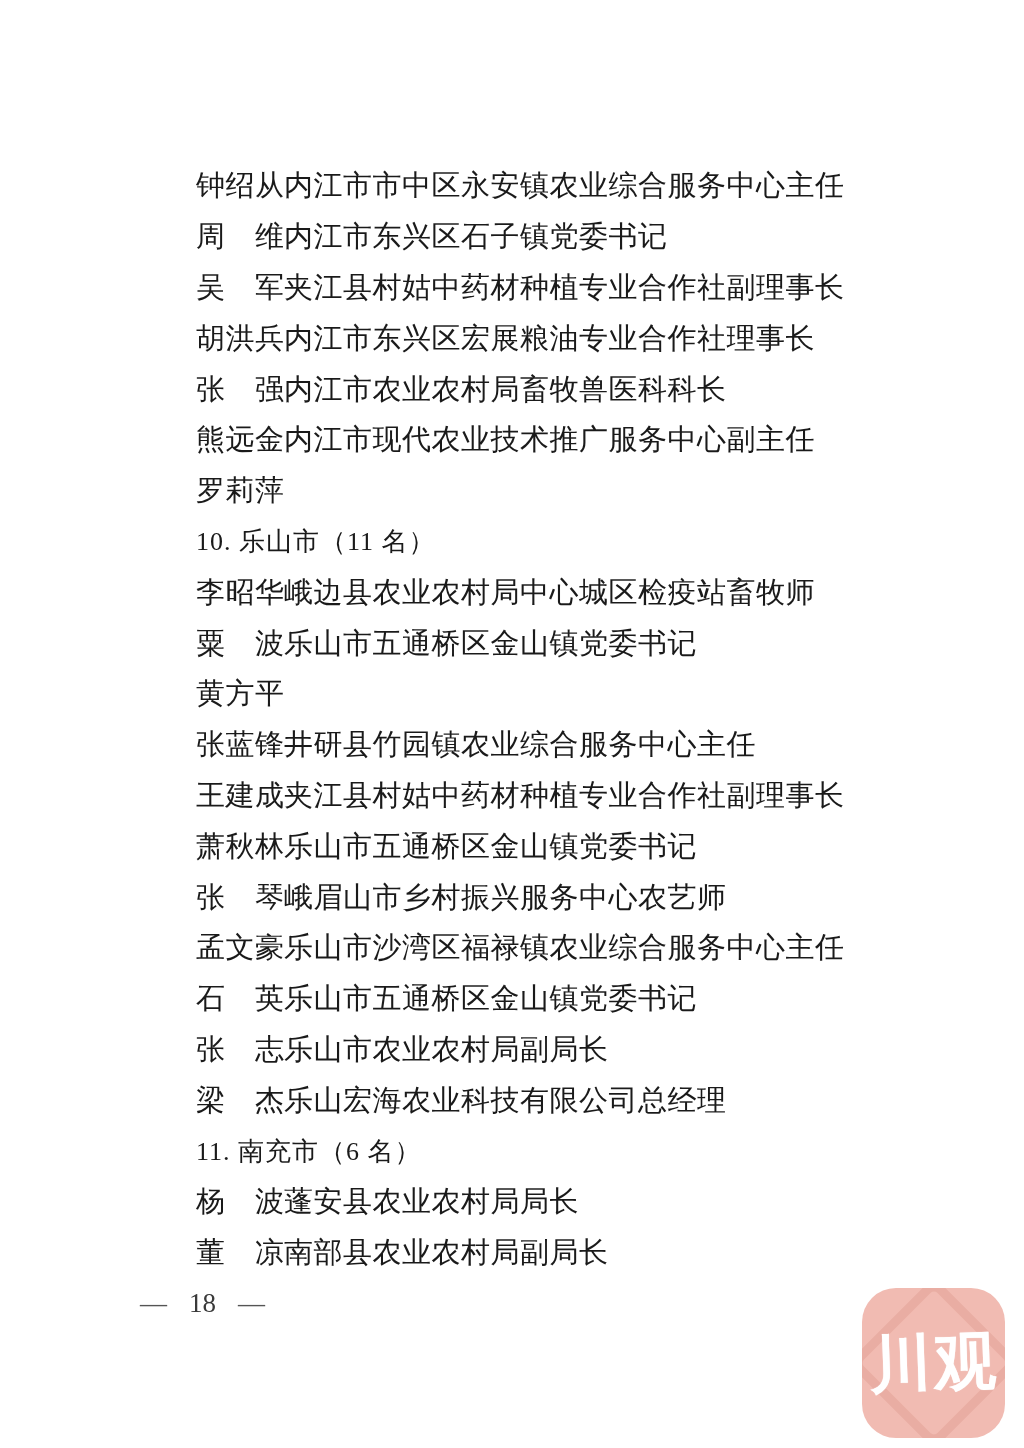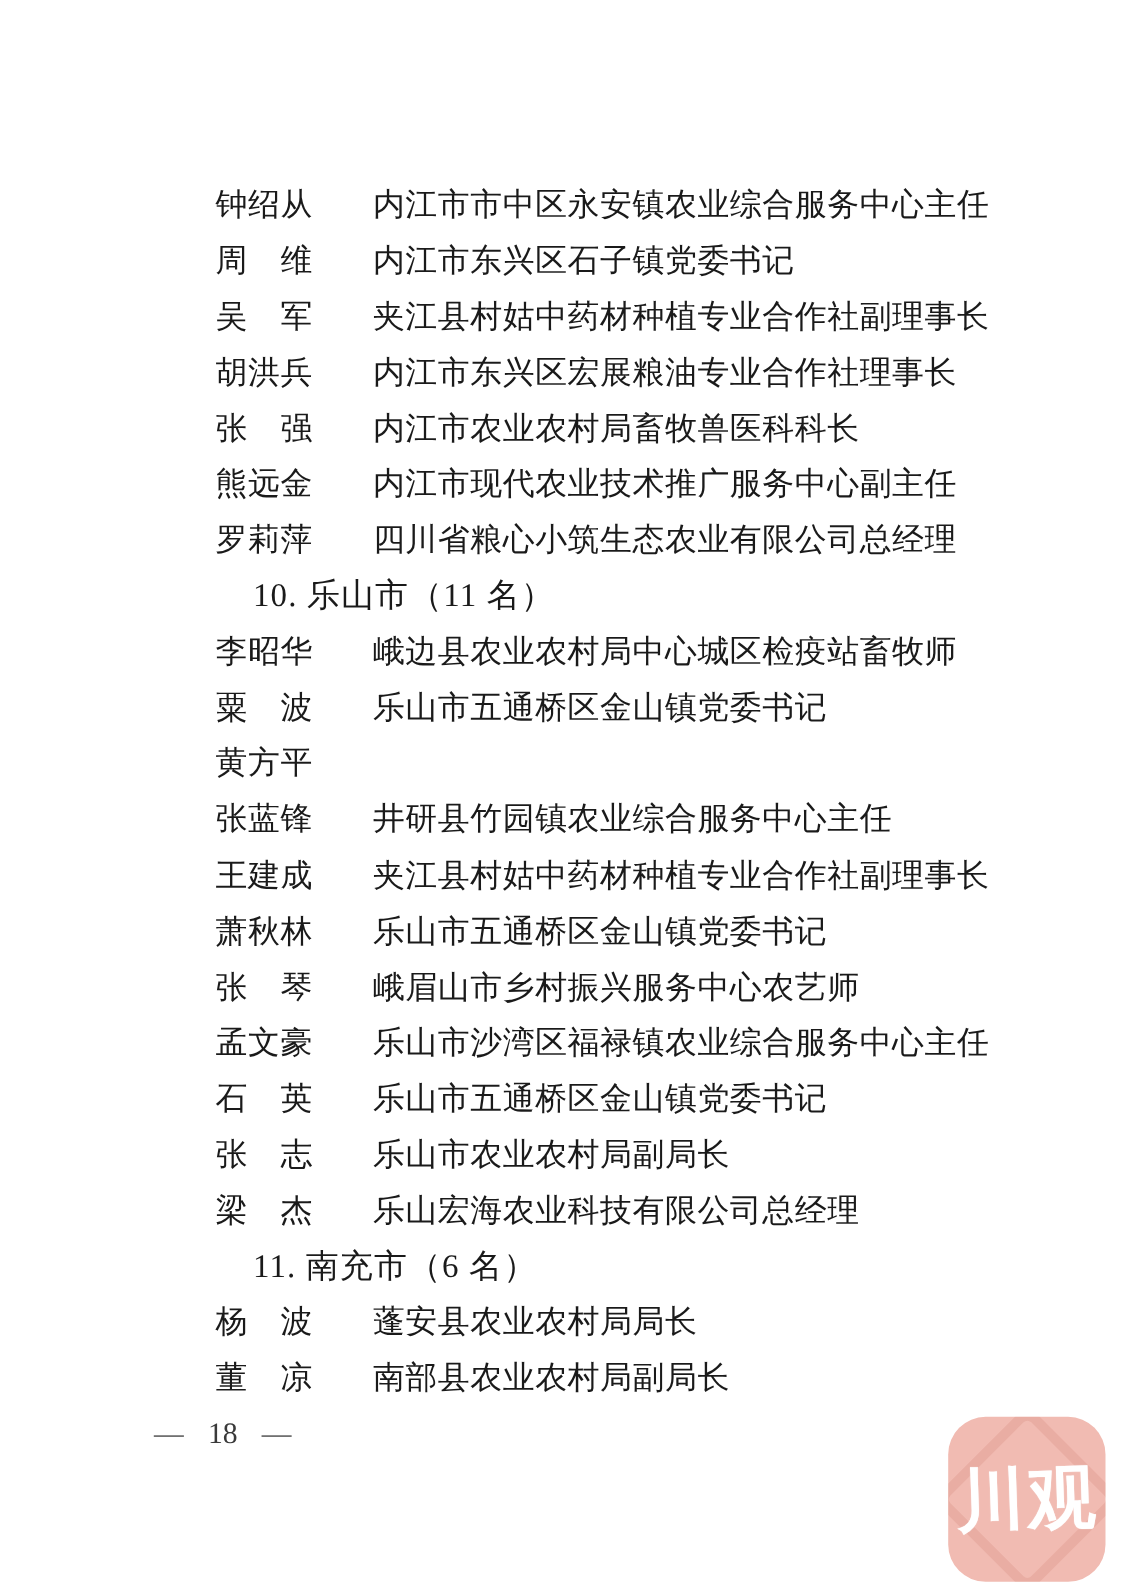--- a/index.html
+++ b/index.html
@@ -30,27 +30,25 @@
     white-space: nowrap;
   }
   .row .name {
     display: inline-flex;
     justify-content: space-between;
     width: 88px;
     flex: 0 0 88px;
     letter-spacing: 0;
   }
   .row .title {
-    margin-left: 55px;
     letter-spacing: 0.5px;
   }
   .row.section .section-text {
-    font-size: 30px;
+    font-size: 26px;
     letter-spacing: 1px;
-    margin-left: 34px;
   }
   .page-footer {
     position: absolute;
     left: 140px;
     top: 1288px;
     display: flex;
     align-items: center;
     gap: 22px;
     font-size: 27px;
     color: #3a3a3a;
@@ -141,21 +139,20 @@
           <span>金</span>
         </span>
         <span class="title">内江市现代农业技术推广服务中心副主任</span>
       </div>
       <div class="row">
         <span class="name">
           <span>罗</span>
           <span>莉</span>
           <span>萍</span>
         </span>
-        <span class="title">四川省粮心小筑生态农业有限公司总经理</span>
       </div>
       <div class="row section">
         <span class="section-text">10. 乐山市（11 名）</span>
       </div>
       <div class="row">
         <span class="name">
           <span>李</span>
           <span>昭</span>
           <span>华</span>
         </span>

